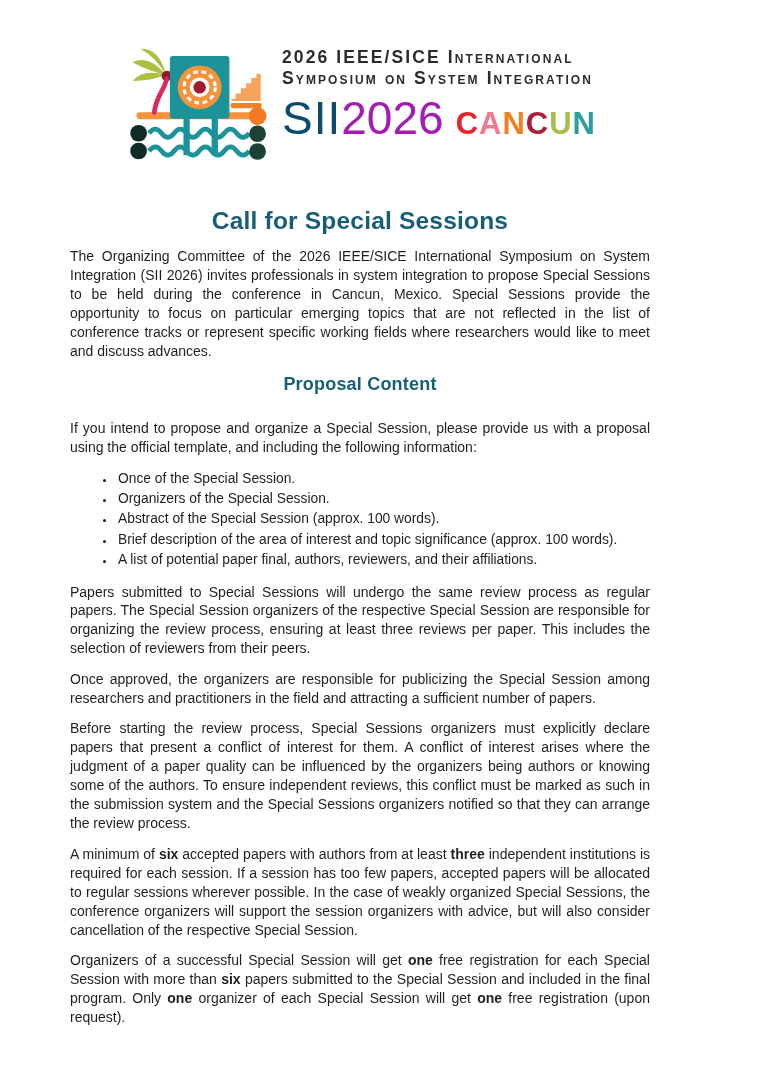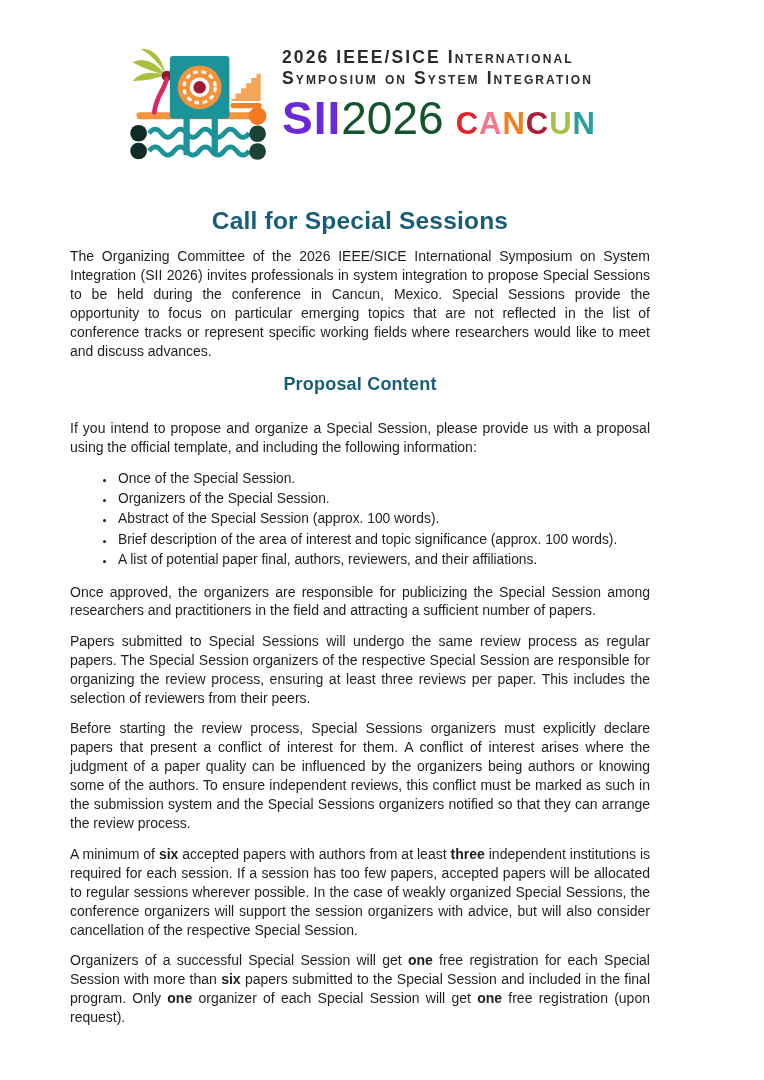--- a/index.html
+++ b/index.html
@@ -24,22 +24,22 @@
     letter-spacing:2.1px;
     color:#2b2b2b;
     line-height:1.22;
     white-space:nowrap;
   }
   .logo-big{
     display:flex;align-items:baseline;
     margin-top:1px;
     white-space:nowrap;
   }
-  .sii{font-size:46px;font-weight:700;color:#6d28d9;letter-spacing:1px;text-align:right;}
-  .year{font-size:46px;font-weight:500;color:#14532d;letter-spacing:0px;}
+  .sii{font-size:46px;font-weight:400;color:#0c4a6e;letter-spacing:1px;text-align:right;}
+  .year{font-size:46px;font-weight:500;color:#a21caf;letter-spacing:0px;}
   .cancun{margin-left:12px;font-weight:800;font-size:31px;letter-spacing:1px;}
   .cancun span{display:inline-block;}
   
   .content{width:580px;margin:0 auto;}
   h1.doc-title{
     margin:42px 0 12px;
     text-align:center;
     font-size:24.5px;
     font-weight:700;
     color:#175e79;
@@ -144,23 +144,23 @@
     <p class="body-p">If you intend to propose and organize a Special Session, please provide us with a proposal using the official template, and including the following information:</p>
 
     <ul class="bullet-list">
       <li>Once of the Special Session.</li>
       <li>Organizers of the Special Session.</li>
       <li>Abstract of the Special Session (approx. 100 words).</li>
       <li>Brief description of the area of interest and topic significance (approx. 100 words).</li>
       <li>A list of potential paper final, authors, reviewers, and their affiliations.</li>
     </ul>
 
+    <p class="body-p">Papers submitted to Special Sessions will undergo the same review process as regular papers. The Special Session organizers of the respective Special Session are responsible for organizing the review process, ensuring at least three reviews per paper. This includes the selection of reviewers from their peers.</p>
+
     <p class="body-p">Once approved, the organizers are responsible for publicizing the Special Session among researchers and practitioners in the field and attracting a sufficient number of papers.</p>
-
-    <p class="body-p">Papers submitted to Special Sessions will undergo the same review process as regular papers. The Special Session organizers of the respective Special Session are responsible for organizing the review process, ensuring at least three reviews per paper. This includes the selection of reviewers from their peers.</p>
 
     <p class="body-p">Before starting the review process, Special Sessions organizers must explicitly declare papers that present a conflict of interest for them. A conflict of interest arises where the judgment of a paper quality can be influenced by the organizers being authors or knowing some of the authors. To ensure independent reviews, this conflict must be marked as such in the submission system and the Special Sessions organizers notified so that they can arrange the review process.</p>
 
     <p class="body-p"><span>A minimum of </span><b>six</b><span> accepted papers with authors from at least </span><b>three</b><span> independent institutions is required for each session. If a session has too few papers, accepted papers will be allocated to regular sessions wherever possible. In the case of weakly organized Special Sessions, the conference organizers will support the session organizers with advice, but will also consider cancellation of the respective Special Session.</span></p>
 
     <p class="body-p"><span>Organizers of a successful Special Session will get </span><b>one</b><span> free registration for each Special Session with more than </span><b>six</b><span> papers submitted to the Special Session and included in the final program. Only </span><b>one</b><span> organizer of each Special Session will get </span><b>one</b><span> free registration (upon request).</span></p>
 
   </div>
 </div>
 

